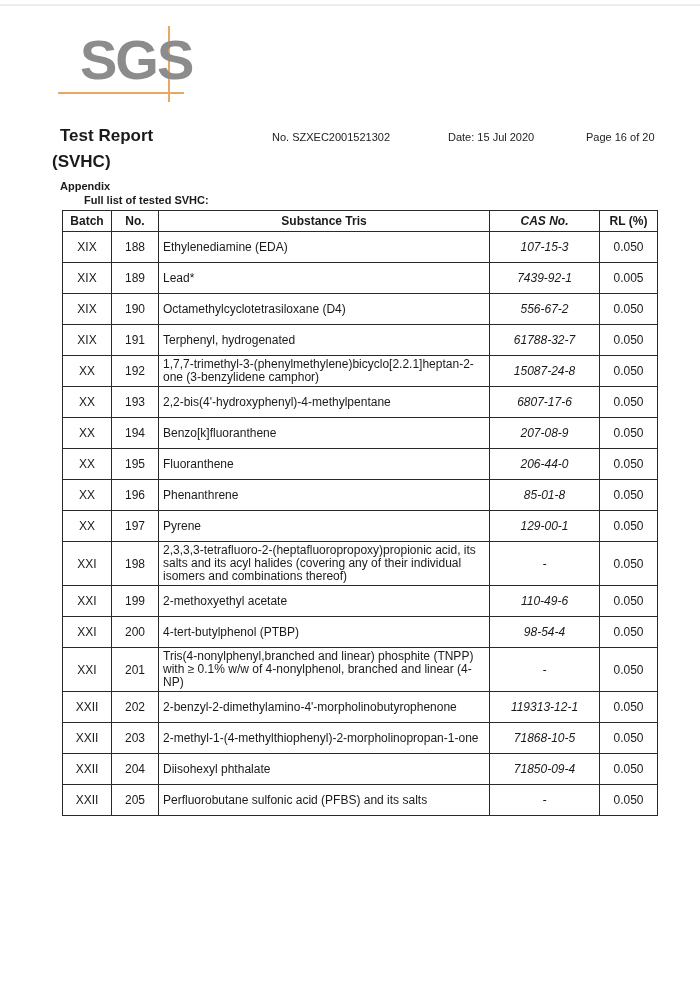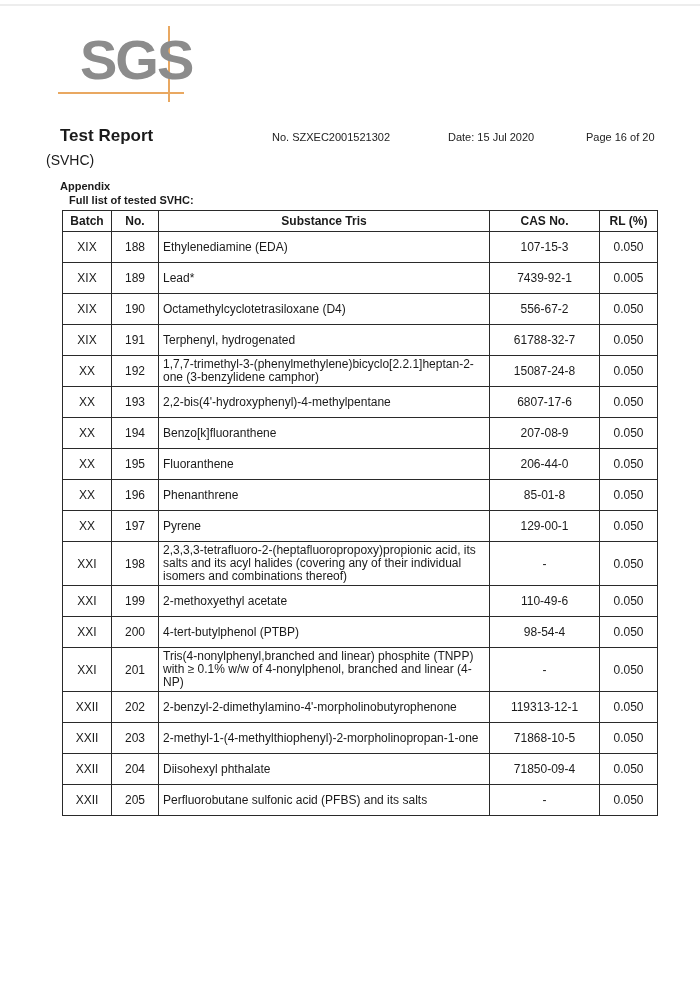--- a/index.html
+++ b/index.html
@@ -9,37 +9,37 @@
 
   
   .logo-wrap{position:absolute;left:58px;top:26px;width:160px;height:76px;}
   .logo-text{position:absolute;left:22px;top:2px;font-size:56px;font-weight:bold;
              letter-spacing:-2px;color:#8c8c8c;line-height:64px;font-family:"Liberation Sans",sans-serif;}
   .logo-hline{position:absolute;left:0;top:66px;width:126px;height:2px;background:#e9a861;}
   .logo-vline{position:absolute;left:110px;top:0;width:2px;height:76px;background:#e9a861;}
 
   
   .title1{position:absolute;left:60px;top:126px;font-size:17px;font-weight:bold;}
-  .title2{position:absolute;left:46px;top:152px;font-size:14px;font-weight:normal;}
+  .title2{position:absolute;left:52px;top:152px;font-size:17px;font-weight:bold;}
   .hmeta{position:absolute;top:131px;font-size:11px;color:#222;padding-left:24px;}
   .report-no{left:248px;}
   .report-date{left:424px;}
   .report-page{left:562px;}
   .appendix{position:absolute;left:60px;top:180px;font-size:11px;font-weight:bold;}
-  .fulllist{position:absolute;left:49px;top:194px;font-size:11px;font-weight:bold;padding-left:20px;}
+  .fulllist{position:absolute;left:64px;top:194px;font-size:11px;font-weight:bold;padding-left:20px;}
 
   
   .tbl{position:absolute;left:62px;top:210px;width:586px;border-collapse:collapse;
        font-size:12px;table-layout:fixed;}
   .tbl th,.tbl td{border:1.5px solid #2a2a2a;padding:2px 4px;vertical-align:middle;}
   .tbl th{font-weight:bold;text-align:center;padding:3px 2px;}
   .col-batch{width:44px;text-align:center;}
   .col-no{width:42px;text-align:center;}
   .col-substance{width:326px;text-align:left;padding:8px 5px;line-height:13px;}
-  .col-cas{width:105px;text-align:center;}
+  .col-cas{width:105px;text-align:center;font-style:italic;}
   .col-rl{width:53px;text-align:center;}
   .tbl td.col-batch,.tbl td.col-no,.tbl td.col-cas,.tbl td.col-rl{padding:8px 2px;}
 
   
   .legal{position:absolute;left:160px;top:866px;width:521px;font-size:6.5px;line-height:6.6px;
          text-align:justify;color:#3c3c3c;}
   .attention{position:absolute;left:160px;top:929px;width:521px;font-size:6.5px;line-height:6.8px;
              color:#d9625a;font-weight:bold;text-align:justify;}
   .addr{position:absolute;left:160px;width:524px;font-size:6.2px;color:#2c2c2c;white-space:nowrap;overflow:hidden;}
   .addr-en{top:944px;}

